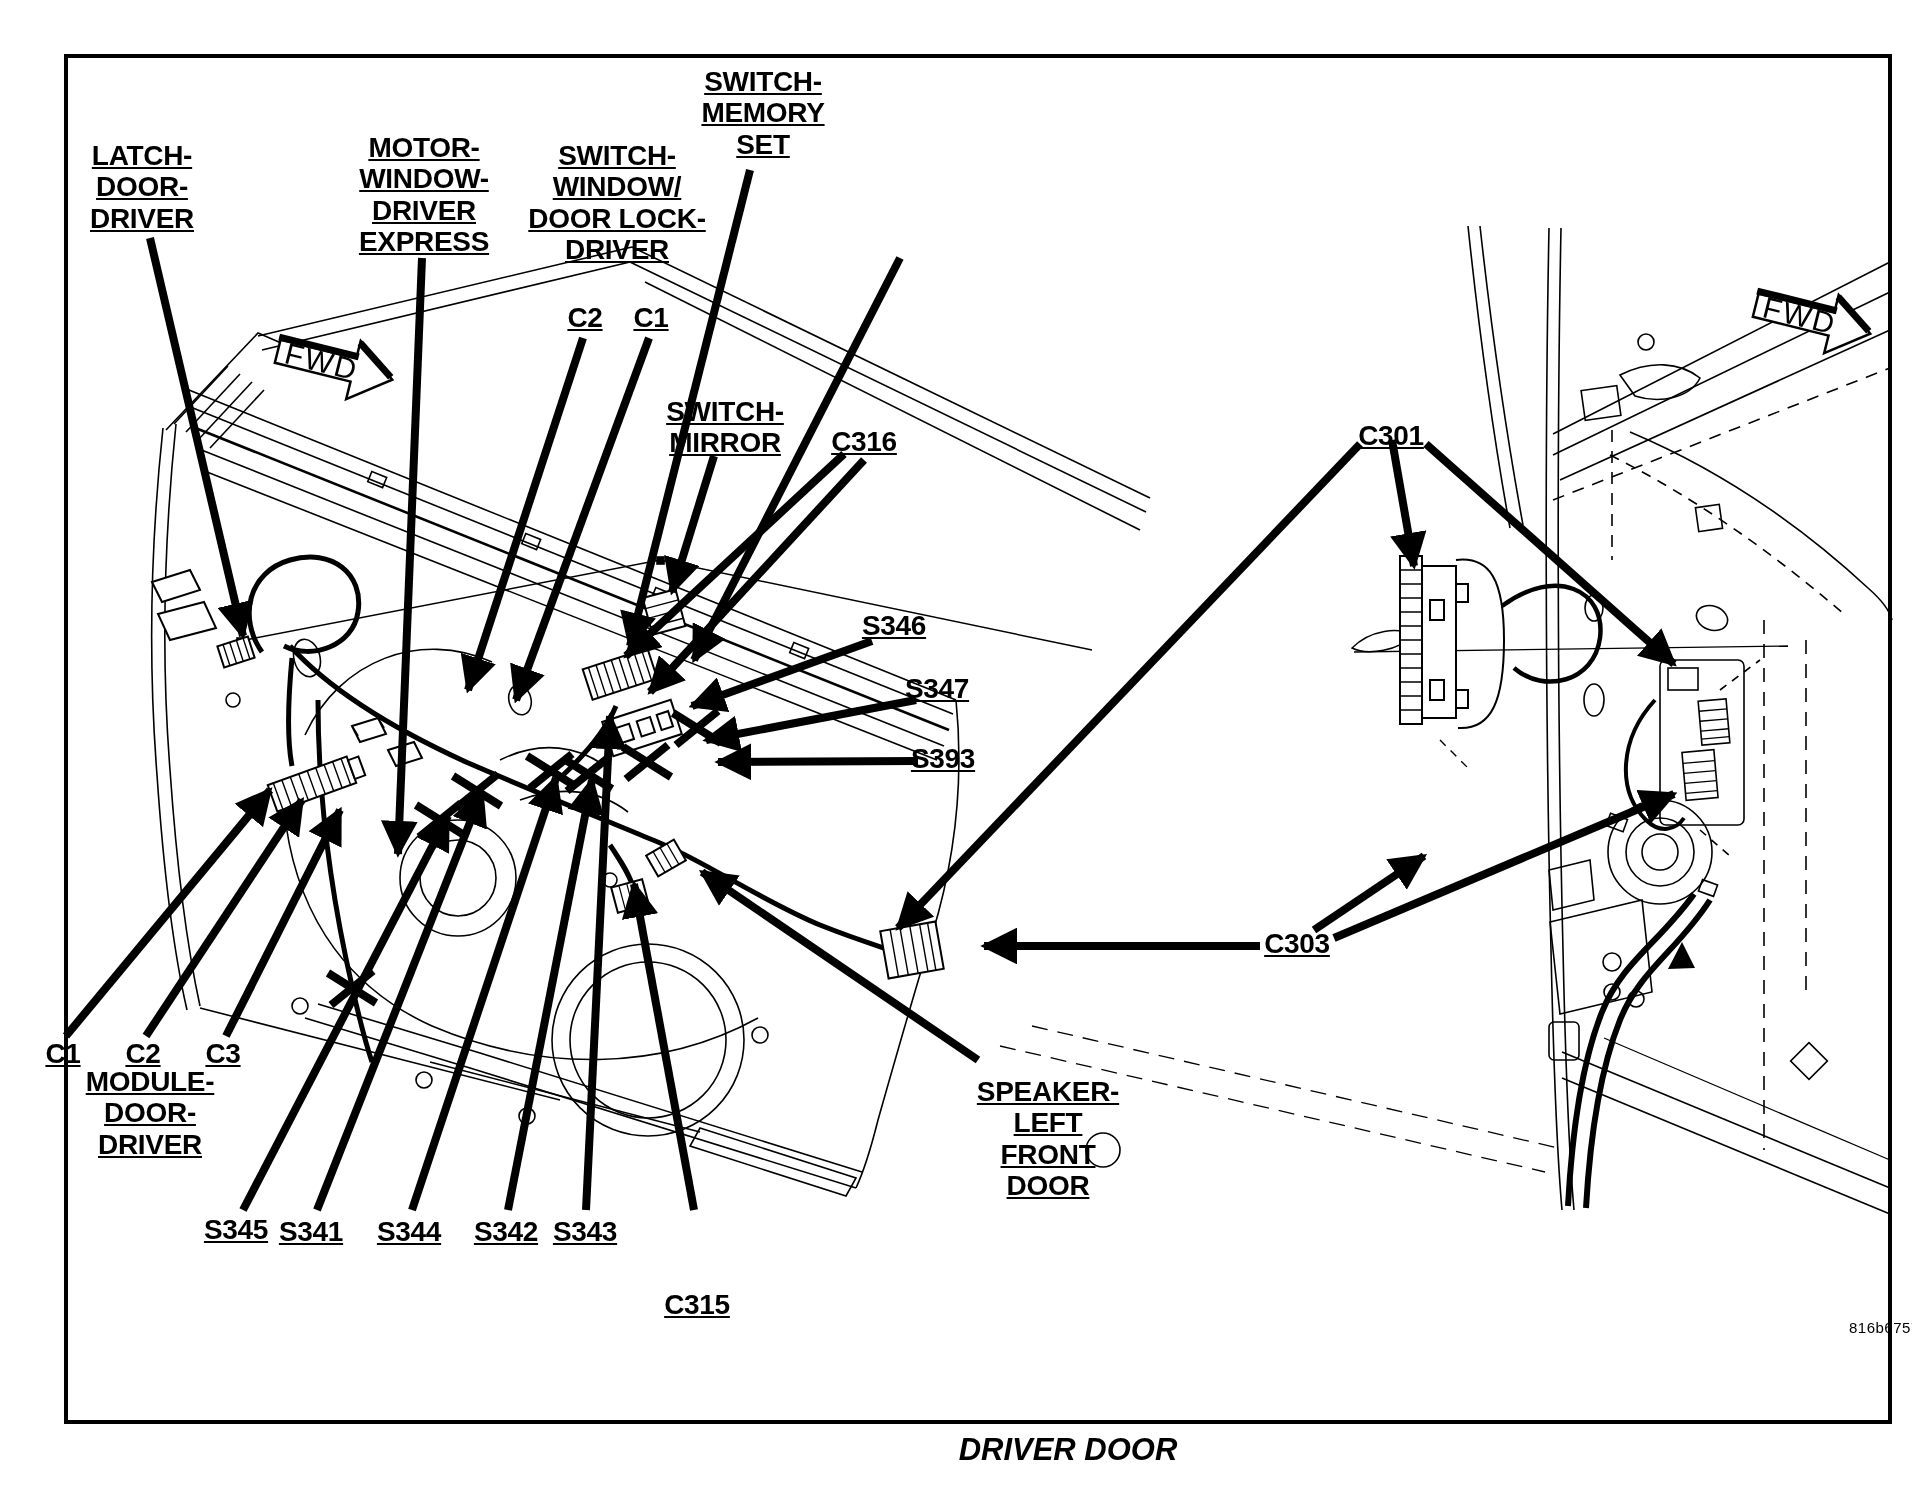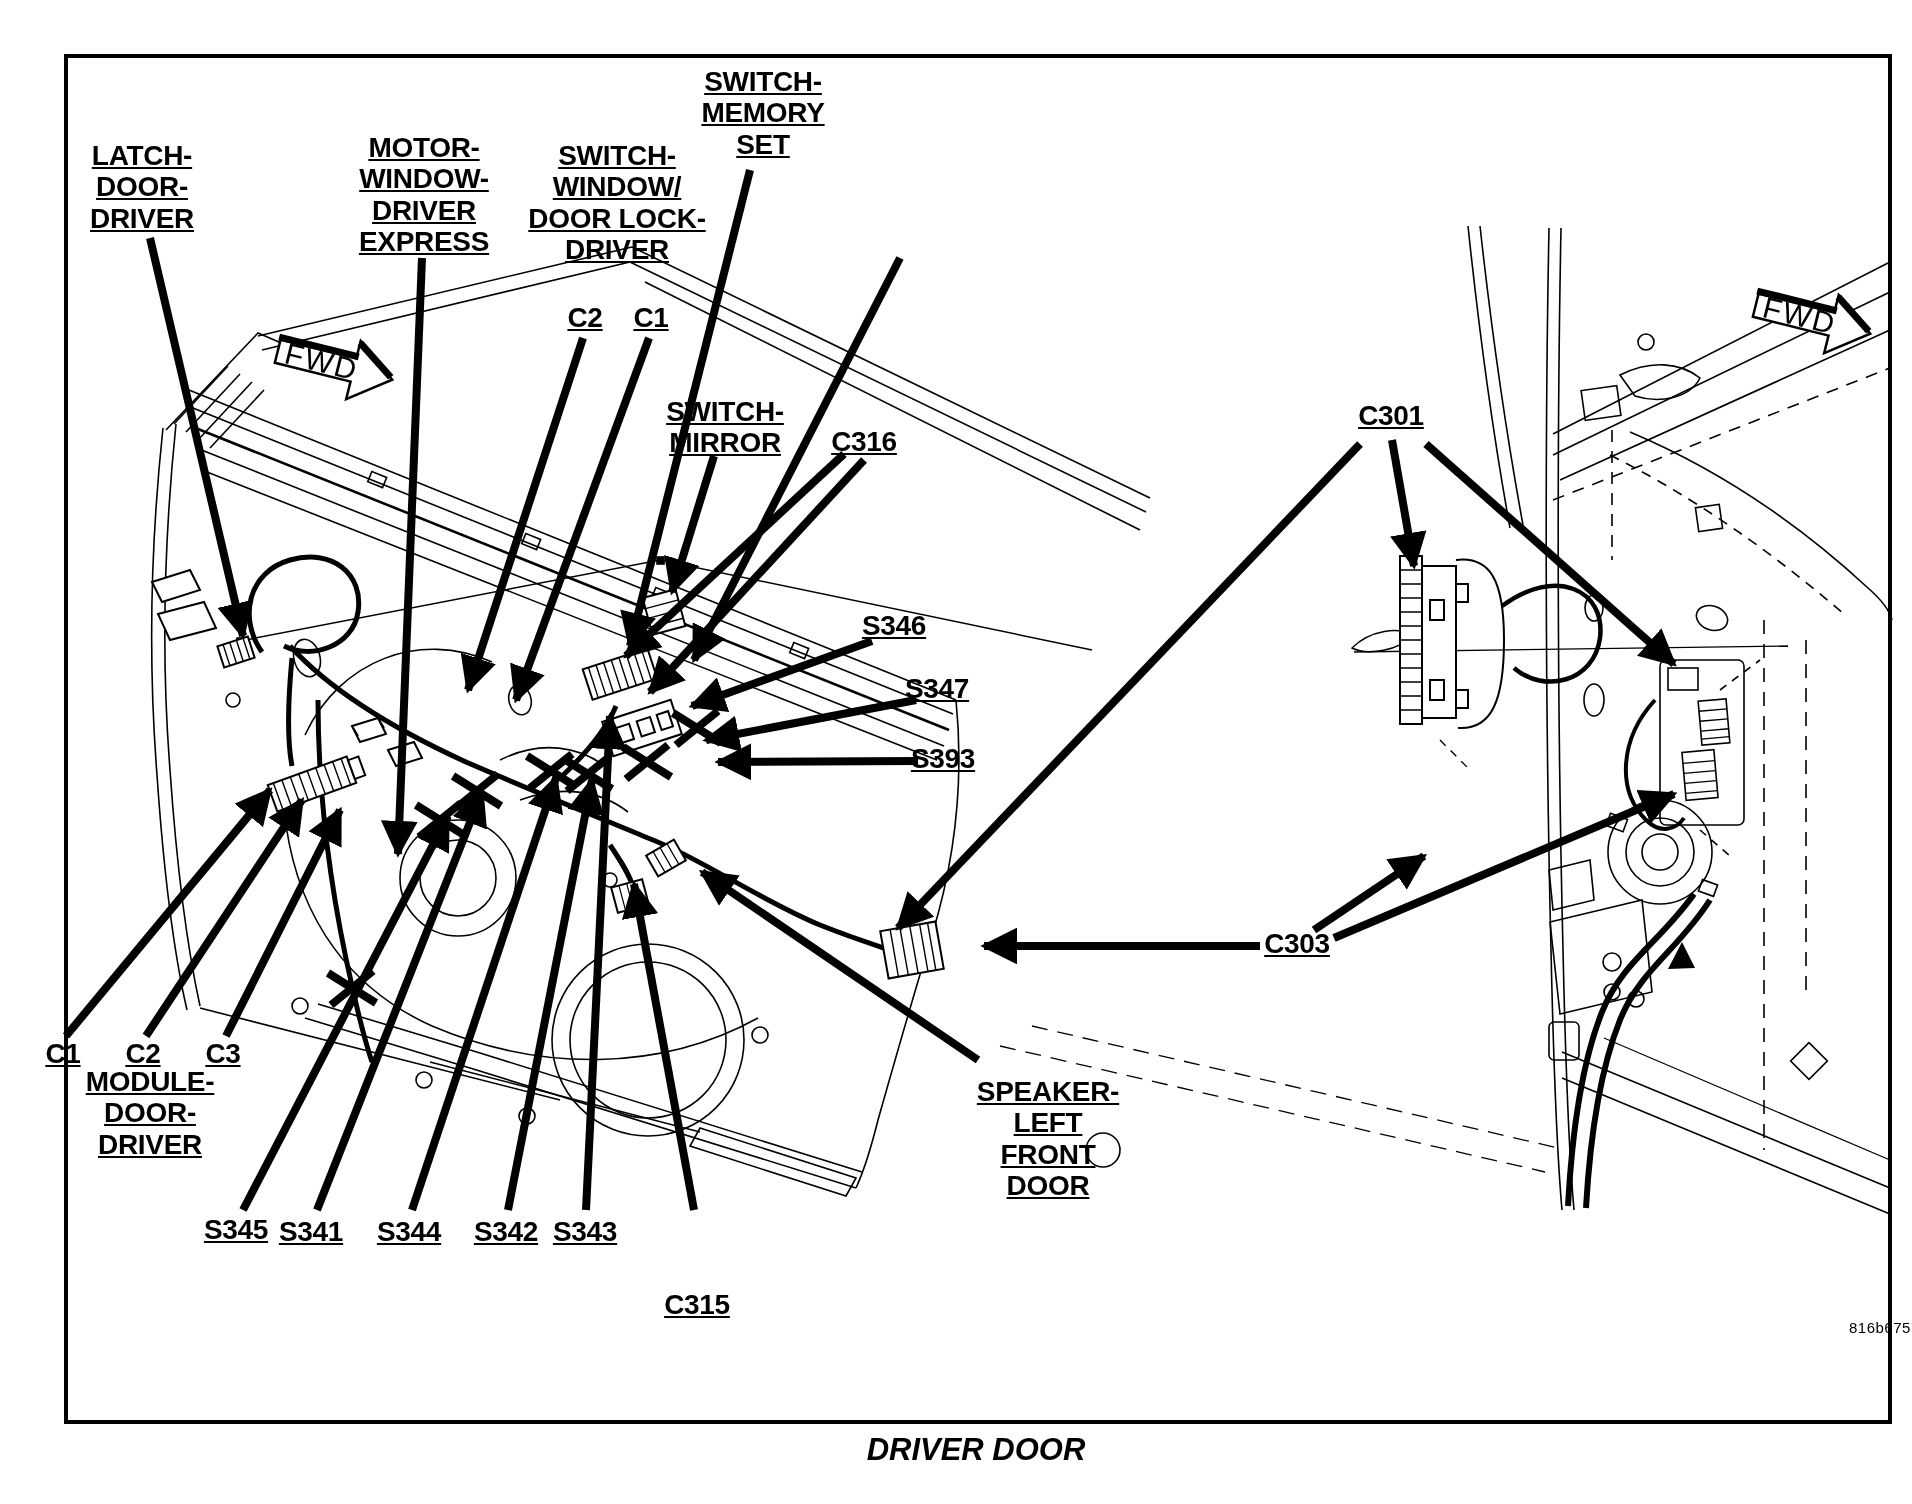--- a/index.html
+++ b/index.html
@@ -310,35 +310,35 @@
 <div class="lbl" style="left:651px;top:302px">C1</div>
 <div class="lbl" style="left:763px;top:66px">SWITCH-
 MEMORY
 SET</div>
 <div class="lbl" style="left:725px;top:396px">SWITCH-
 MIRROR</div>
 <div class="lbl" style="left:864px;top:426px">C316</div>
 <div class="lbl" style="left:894px;top:610px">S346</div>
 <div class="lbl" style="left:937px;top:673px">S347</div>
 <div class="lbl" style="left:943px;top:743px">S393</div>
-<div class="lbl" style="left:1391px;top:400px">C301</div>
+<div class="lbl" style="left:1391px;top:420px">C301</div>
 <div class="lbl" style="left:1297px;top:928px">C303</div>
 <div class="lbl" style="left:63px;top:1038px">C1</div>
 <div class="lbl" style="left:143px;top:1038px">C2</div>
 <div class="lbl" style="left:223px;top:1038px">C3</div>
 <div class="lbl" style="left:150px;top:1066px">MODULE-
 DOOR-
 DRIVER</div>
 <div class="lbl" style="left:236px;top:1214px">S345</div>
 <div class="lbl" style="left:311px;top:1216px">S341</div>
 <div class="lbl" style="left:409px;top:1216px">S344</div>
 <div class="lbl" style="left:506px;top:1216px">S342</div>
 <div class="lbl" style="left:585px;top:1216px">S343</div>
 <div class="lbl" style="left:697px;top:1289px">C315</div>
 <div class="lbl" style="left:1048px;top:1076px">SPEAKER-
 LEFT
 FRONT
 DOOR</div>
 
-<div class="caption" style="left:976px;top:1434px">DRIVER DOOR</div>
+<div class="caption" style="left:1068px;top:1434px">DRIVER DOOR</div>
 <div class="partcode" style="left:1810px;top:1320px">816b6757</div>
 
 </div>
 
 </body></html>

